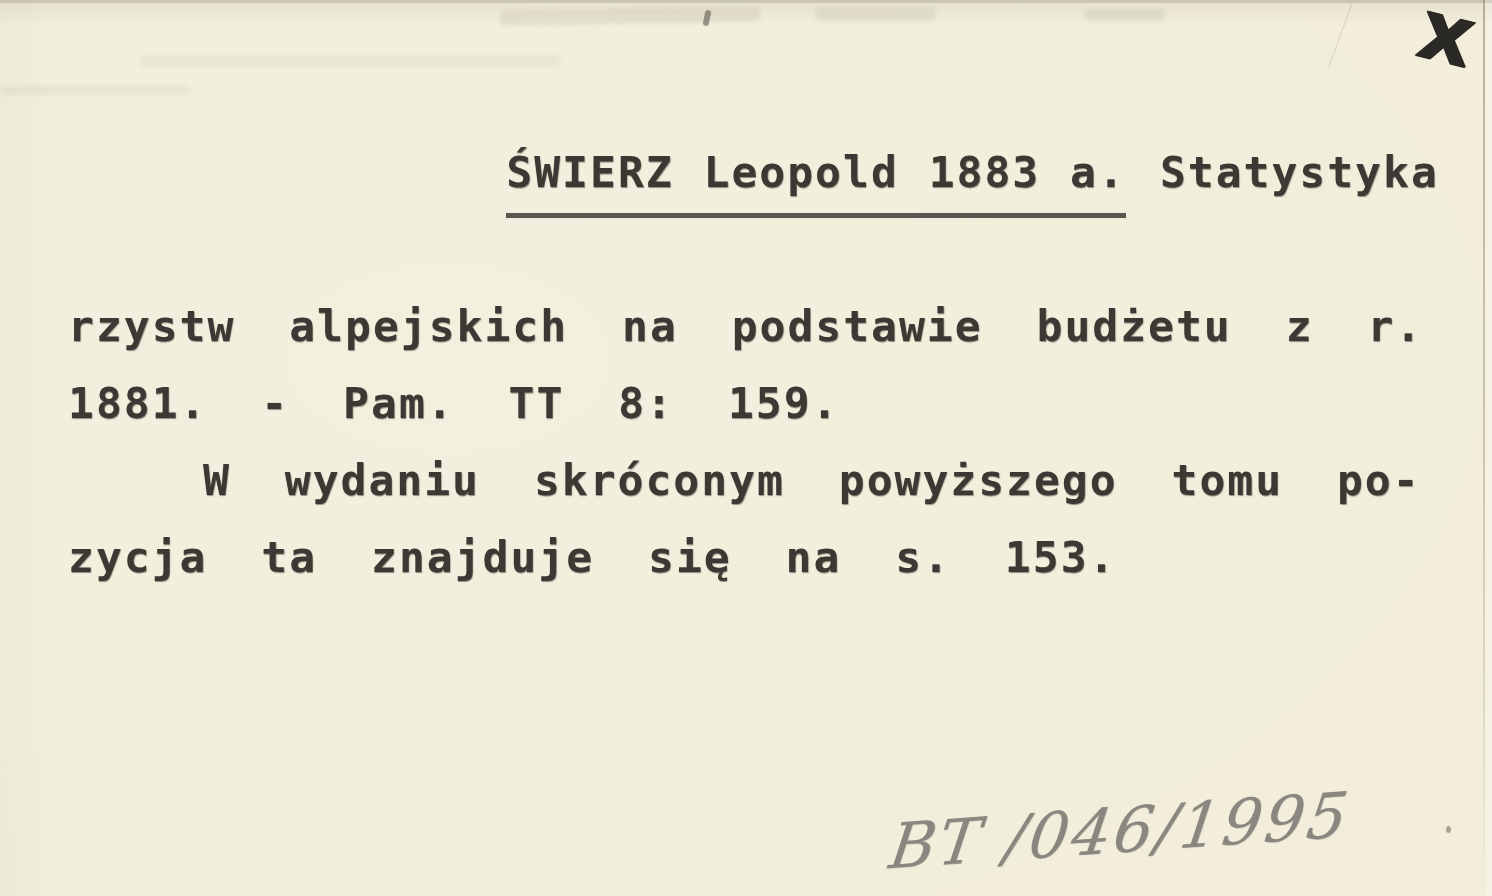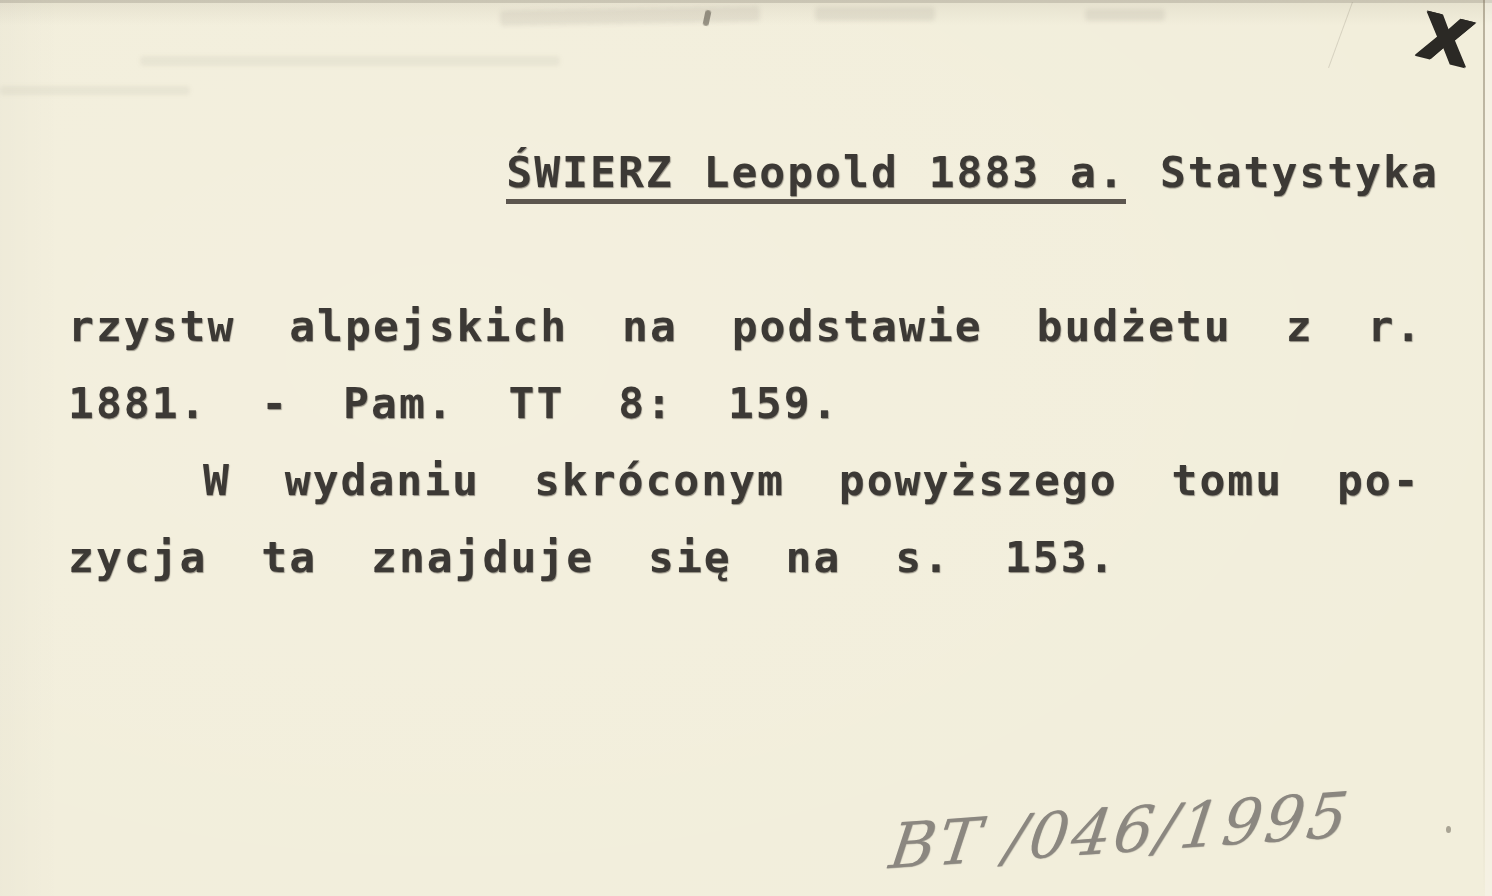--- a/index.html
+++ b/index.html
@@ -35,21 +35,21 @@
     word-spacing: 26px;
     line-height: 77px;
     color: #3c3935;
     white-space: pre;
     text-shadow: 0.6px 0.8px 1.1px rgba(62,56,50,0.55);
   }
   .line-heading { padding-left: 115px; }
   .heading-underlined {
     word-spacing: 2px;
     border-bottom: 5px solid rgba(58,53,47,0.82);
-    padding-bottom: 2px;
+    padding-bottom: 16px;
   }
   .heading-continuation { margin-left: 34px; }
   .line-indent { padding-left: 135px; }
 
   
   .corner-mark {
     position: absolute;
     left: 1420px;
     top: -16px;
     font-family: "DejaVu Sans", "Liberation Sans", sans-serif;

